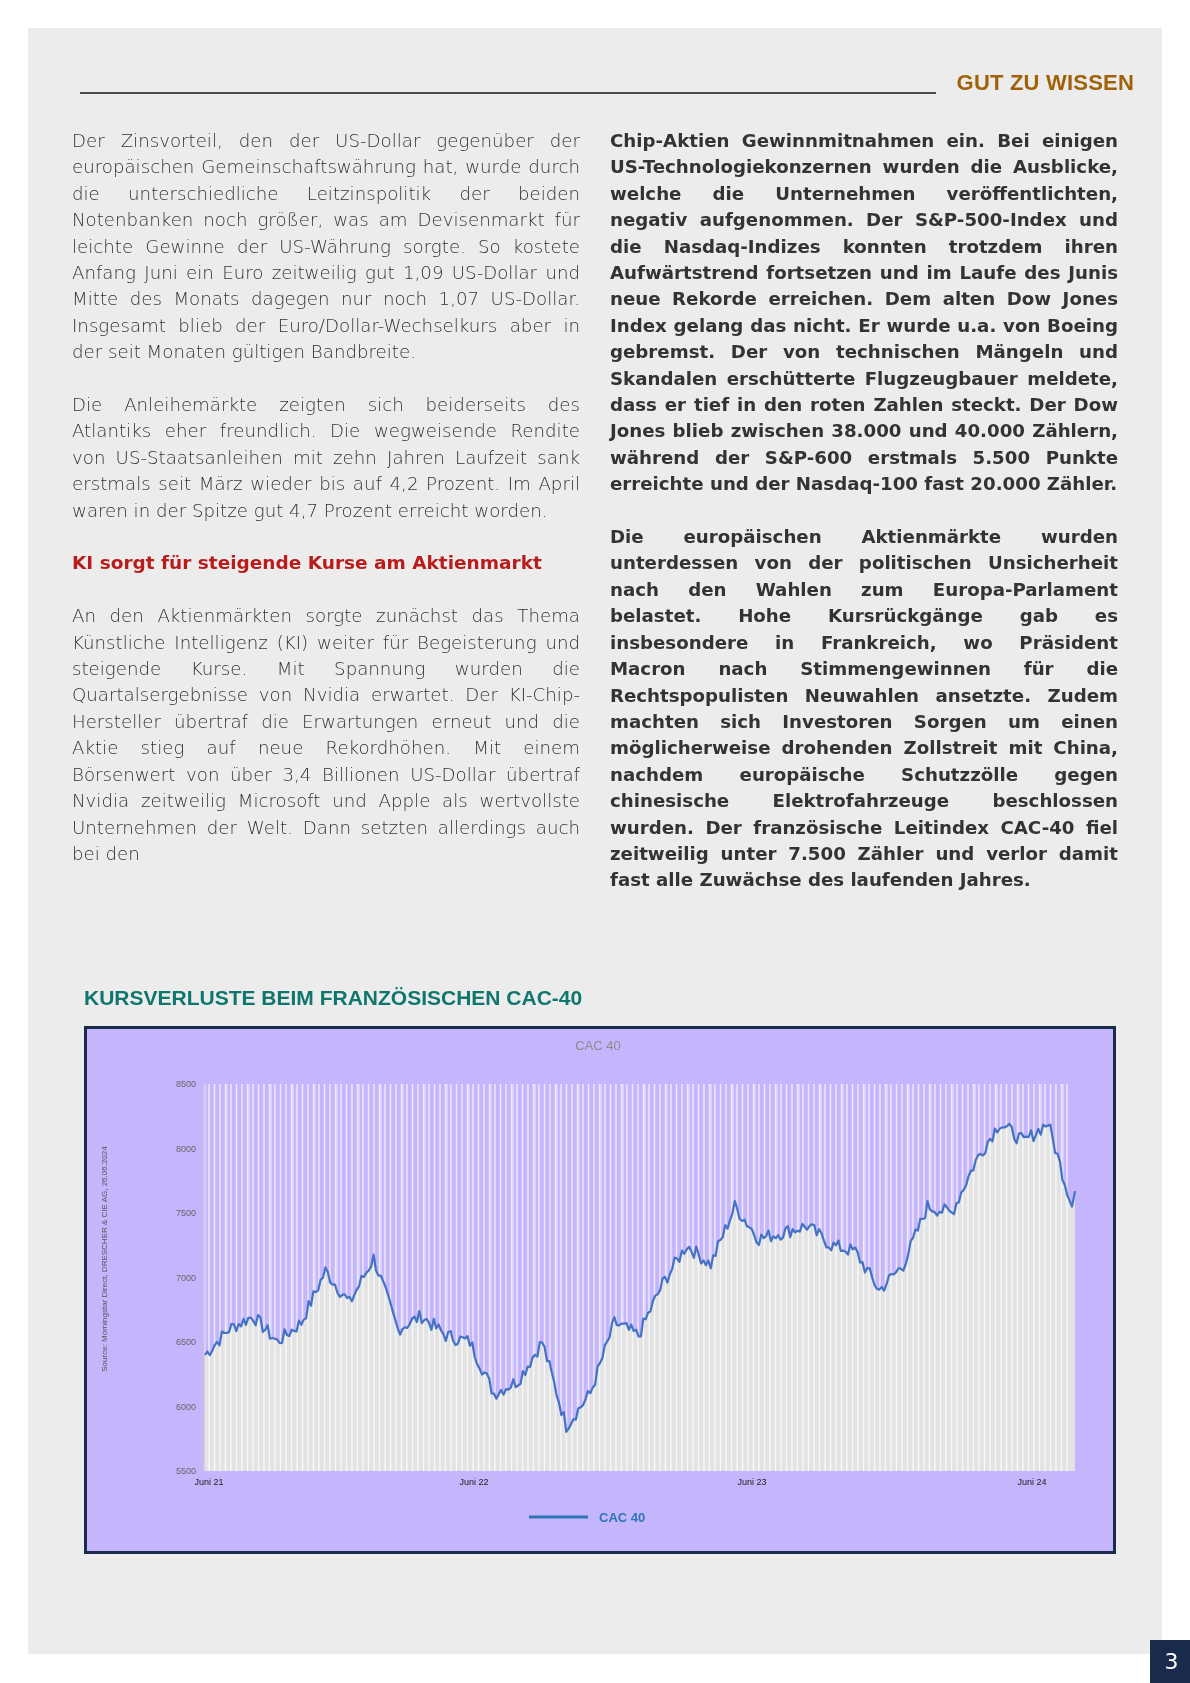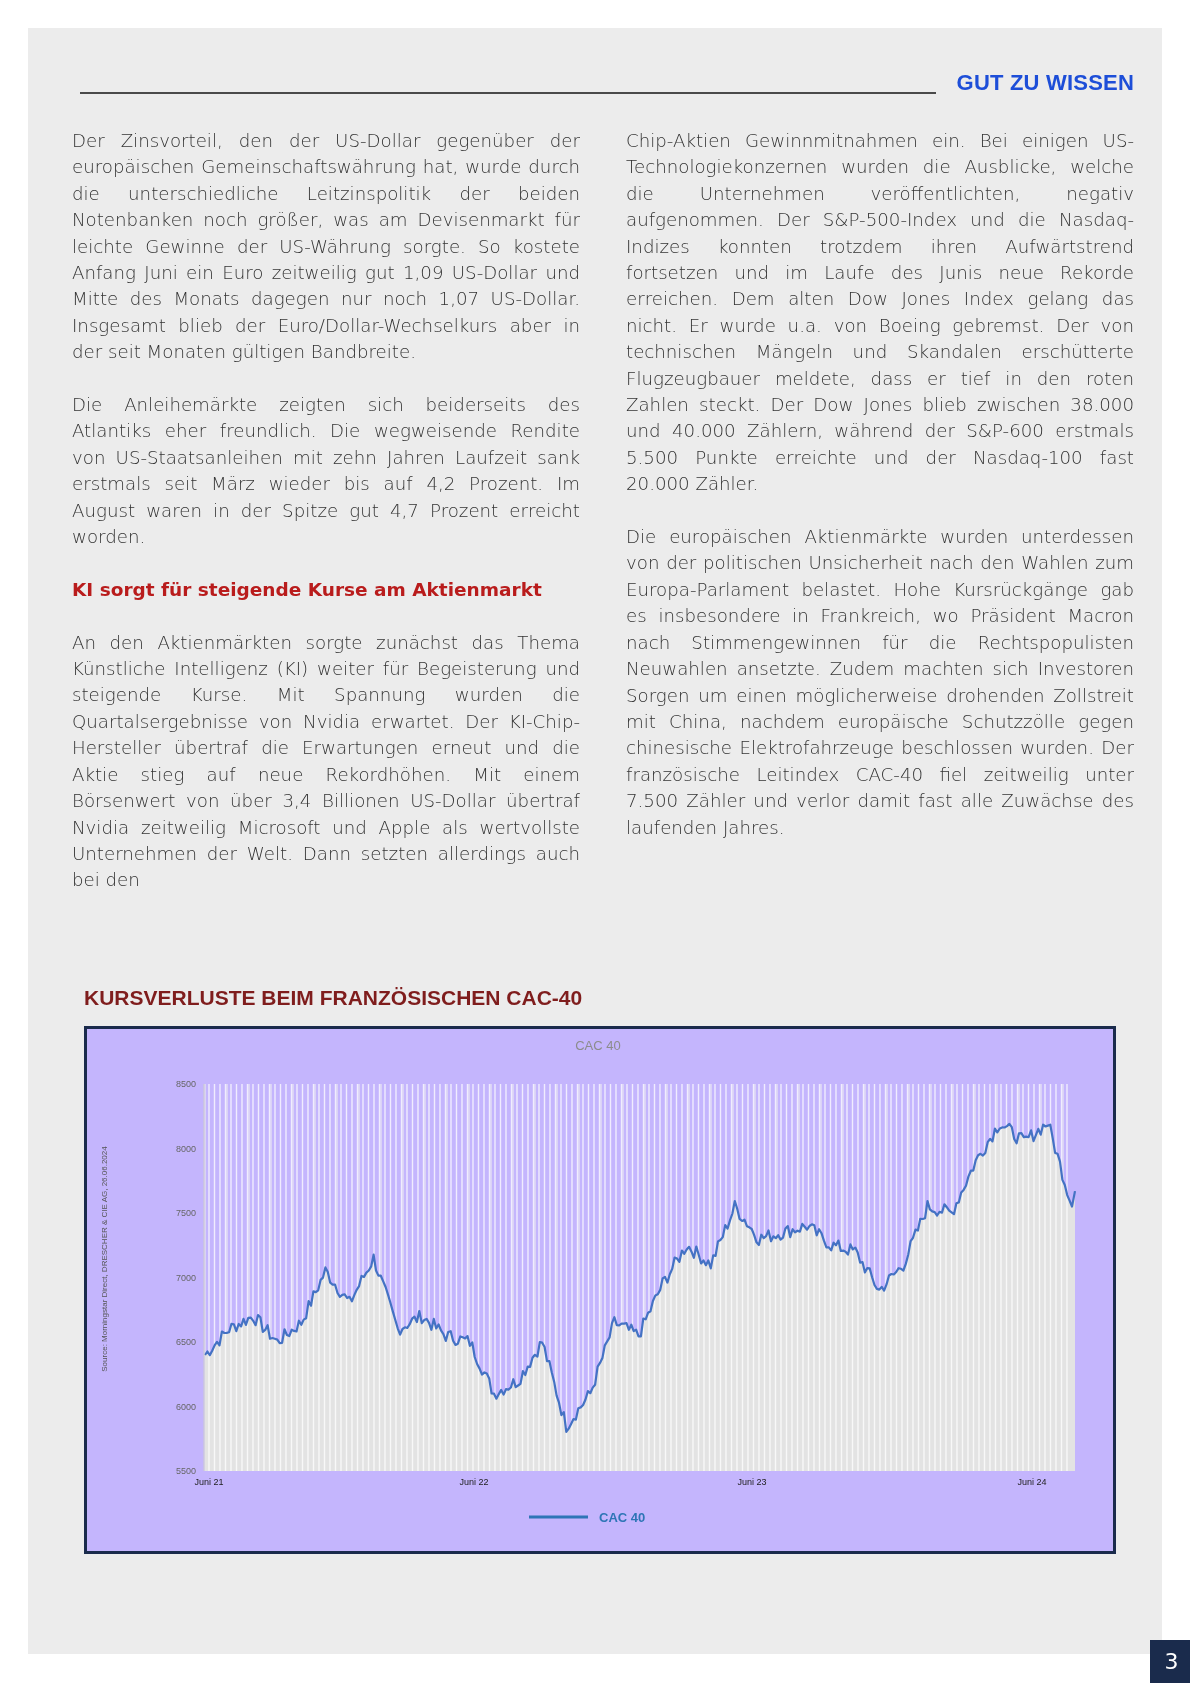--- a/index.html
+++ b/index.html
@@ -11,35 +11,35 @@
     .page {
       position: absolute; left: 28px; top: 28px; width: 1134px; height: 1626px;
       background: #ececec;
     }
     .rule {
       position: absolute; left: 52px; top: 64px; width: 856px; height: 2px; background: #4a4a4a;
     }
     .section-label {
       position: absolute; right: 28px; top: 42px;
       font-family: "Liberation Sans", sans-serif; font-weight: bold;
-      font-size: 22px; color: #1d4ed8; letter-spacing: 0.2px;
+      font-size: 22px; color: #a16207; letter-spacing: 0.2px;
     }
     .col {
       position: absolute; top: 100px; width: 508px;
       font-family: "DejaVu Sans", sans-serif; font-size: 18.2px; line-height: 26.4px;
       color: #333333; text-align: justify; font-weight: 300;
     }
     .col p { margin: 0 0 26.4px 0; }
     .col h3 { margin: 0 0 26.4px 0; font-size: 18.5px; font-weight: bold; color: #b91c1c; line-height: 26.4px; }
     .col-left { left: 44px; }
-    .col-right { left: 598px; }
+    .col-right { left: 582px; font-weight: bold; }
     .chart-title {
       position: absolute; left: 56px; top: 958px;
       font-family: "Liberation Sans", sans-serif; font-weight: bold;
-      font-size: 21px; color: #7f1d1d;
+      font-size: 21px; color: #0f766e;
     }
     .chart-frame {
       position: absolute; left: 56px; top: 998px; width: 1032px; height: 528px;
       background: #c4b5fd; border: 3px solid #1a2b4c; box-sizing: border-box;
     }
     .chart-frame svg { position: absolute; left: 0; top: 0; }
     .page-num {
       position: absolute; left: 1122px; top: 1612px; width: 43px; height: 43px;
       background: #1a2b4c; color: #ffffff; font-family: "DejaVu Sans", sans-serif;
       font-size: 22px; line-height: 43px; text-align: center;
@@ -47,21 +47,21 @@
   </style>
 </head>
 <body>
 
 <div class="page">
   <div class="rule"></div>
   <div class="section-label">GUT ZU WISSEN</div>
 
   <div class="col col-left">
     <p>Der Zinsvorteil, den der US-Dollar gegenüber der europäischen Gemeinschaftswährung hat, wurde durch die unterschiedliche Leitzinspolitik der beiden Notenbanken noch größer, was am Devisenmarkt für leichte Gewinne der US-Währung sorgte. So kostete Anfang Juni ein Euro zeitweilig gut 1,09 US-Dollar und Mitte des Monats dagegen nur noch 1,07 US-Dollar. Insgesamt blieb der Euro/Dollar-Wechselkurs aber in der seit Monaten gültigen Bandbreite.</p>
-    <p>Die Anleihemärkte zeigten sich beiderseits des Atlantiks eher freundlich. Die wegweisende Rendite von US-Staatsanleihen mit zehn Jahren Laufzeit sank erstmals seit März wieder bis auf 4,2 Prozent. Im August waren in der Spitze gut 4,7 Prozent erreicht worden.</p>
+    <p>Die Anleihemärkte zeigten sich beiderseits des Atlantiks eher freundlich. Die wegweisende Rendite von US-Staatsanleihen mit zehn Jahren Laufzeit sank erstmals seit März wieder bis auf 4,2 Prozent. Im April waren in der Spitze gut 4,7 Prozent erreicht worden.</p>
     <h3>KI sorgt für steigende Kurse am Aktienmarkt</h3>
     <p>An den Aktienmärkten sorgte zunächst das Thema Künstliche Intelligenz (KI) weiter für Begeisterung und steigende Kurse. Mit Spannung wurden die Quartalsergebnisse von Nvidia erwartet. Der KI-Chip-Hersteller übertraf die Erwartungen erneut und die Aktie stieg auf neue Rekordhöhen. Mit einem Börsenwert von über 3,4 Billionen US-Dollar übertraf Nvidia zeitweilig Microsoft und Apple als wertvollste Unternehmen der Welt. Dann setzten allerdings auch bei den</p>
   </div>
 
   <div class="col col-right">
     <p>Chip-Aktien Gewinnmitnahmen ein. Bei einigen US-Technologiekonzernen wurden die Ausblicke, welche die Unternehmen veröffentlichten, negativ aufgenommen. Der S&amp;P-500-Index und die Nasdaq-Indizes konnten trotzdem ihren Aufwärtstrend fortsetzen und im Laufe des Junis neue Rekorde erreichen. Dem alten Dow Jones Index gelang das nicht. Er wurde u.a. von Boeing gebremst. Der von technischen Mängeln und Skandalen erschütterte Flugzeugbauer meldete, dass er tief in den roten Zahlen steckt. Der Dow Jones blieb zwischen 38.000 und 40.000 Zählern, während der S&amp;P-600 erstmals 5.500 Punkte erreichte und der Nasdaq-100 fast 20.000 Zähler.</p>
     <p>Die europäischen Aktienmärkte wurden unterdessen von der politischen Unsicherheit nach den Wahlen zum Europa-Parlament belastet. Hohe Kursrückgänge gab es insbesondere in Frankreich, wo Präsident Macron nach Stimmengewinnen für die Rechtspopulisten Neuwahlen ansetzte. Zudem machten sich Investoren Sorgen um einen möglicherweise drohenden Zollstreit mit China, nachdem europäische Schutzzölle gegen chinesische Elektrofahrzeuge beschlossen wurden. Der französische Leitindex CAC-40 fiel zeitweilig unter 7.500 Zähler und verlor damit fast alle Zuwächse des laufenden Jahres.</p>
   </div>
 
   <div class="chart-title">KURSVERLUSTE BEIM FRANZÖSISCHEN CAC-40</div>

